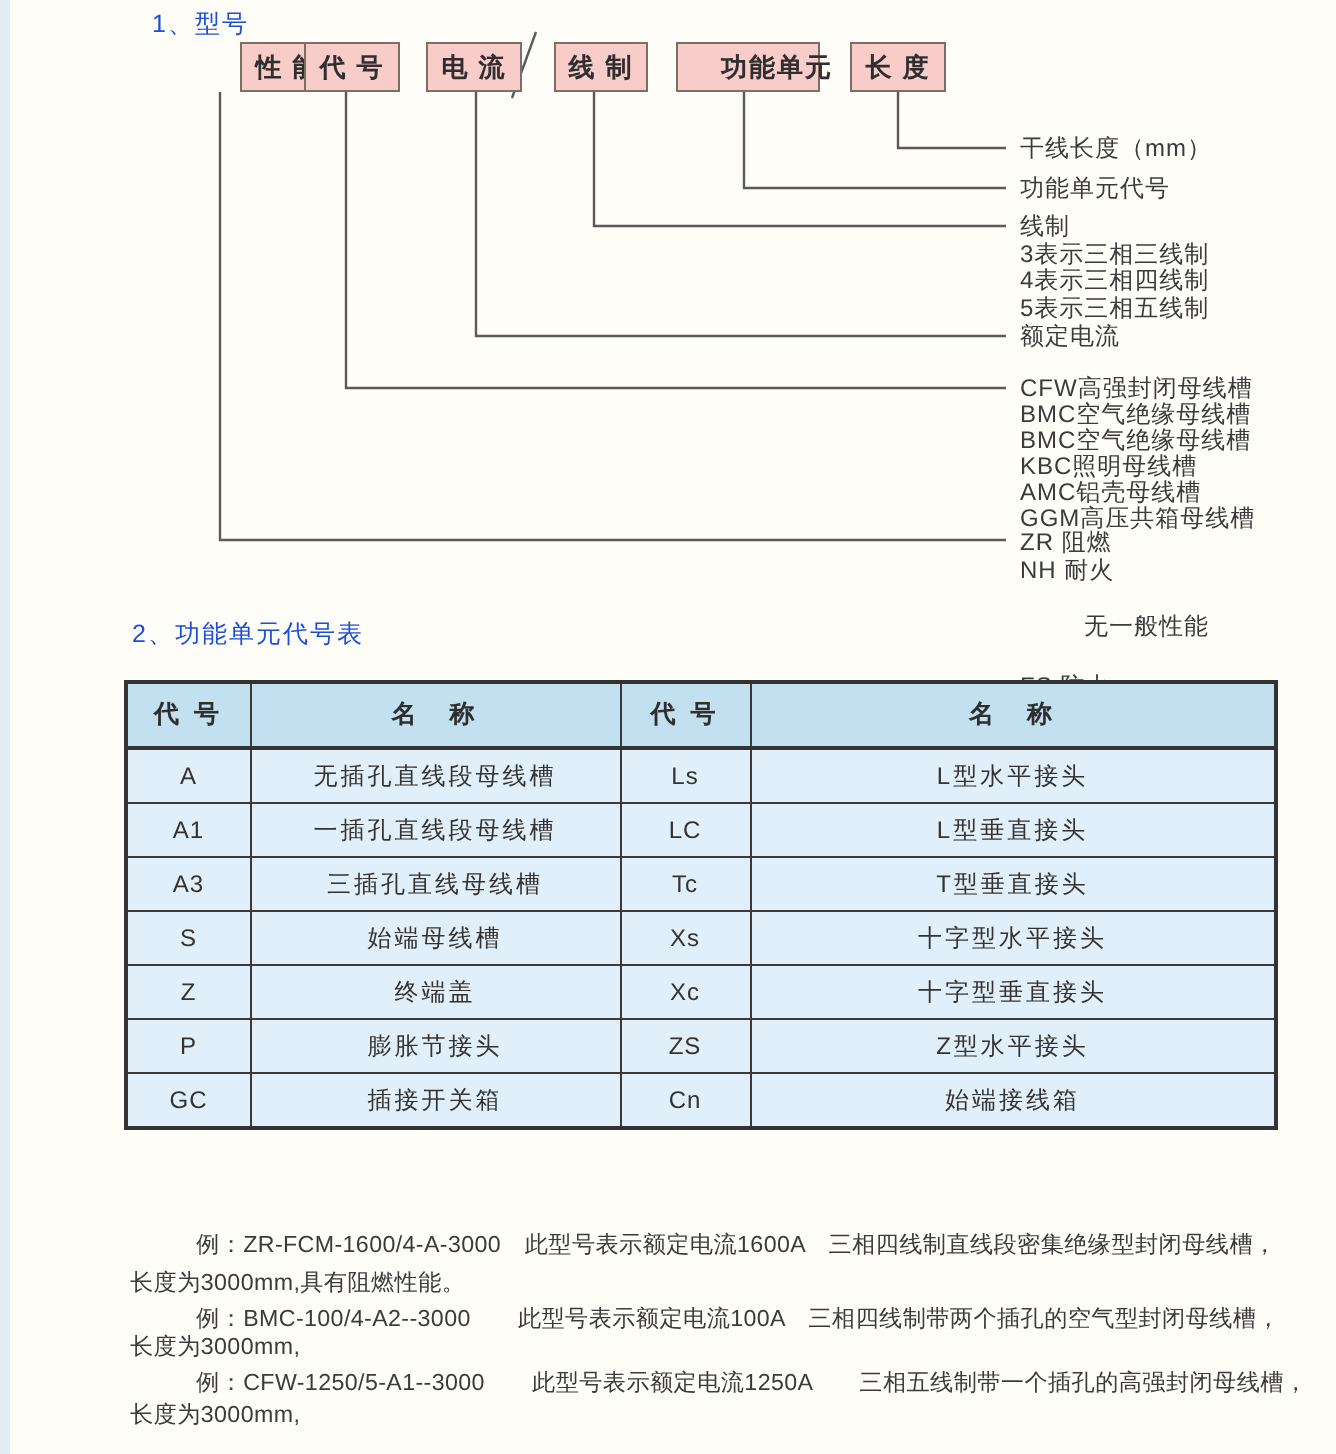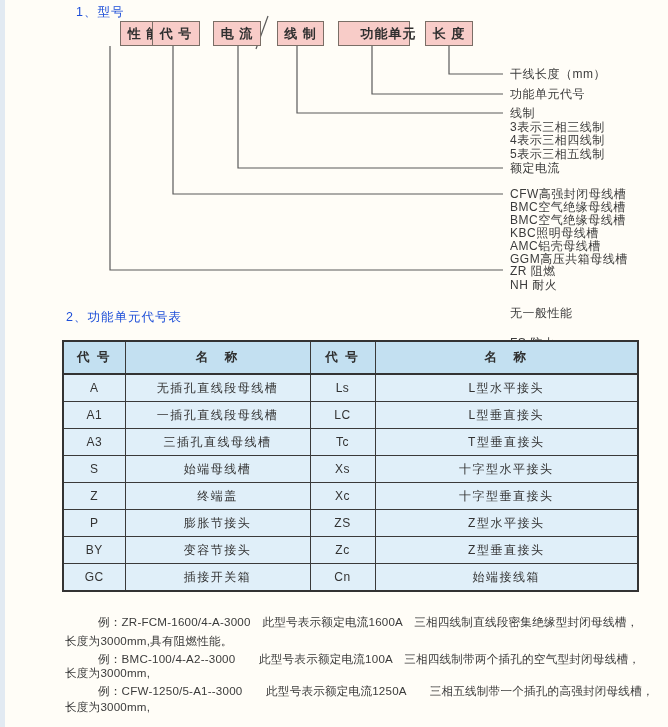--- a/index.html
+++ b/index.html
@@ -94,21 +94,21 @@
   <span class="callout" style="top:161px;">额定电流</span>
   <span class="callout" style="top:187px;">CFW高强封闭母线槽</span>
   <span class="callout" style="top:200px;">BMC空气绝缘母线槽</span>
   <span class="callout" style="top:213px;">BMC空气绝缘母线槽</span>
   <span class="callout" style="top:226px;">KBC照明母线槽</span>
   <span class="callout" style="top:239px;">AMC铝壳母线槽</span>
   <span class="callout" style="top:252px;">GGM高压共箱母线槽</span>
   <span class="callout" style="top:264px;">ZR 阻燃</span>
   <span class="callout" style="top:278px;">NH 耐火</span>
   <span class="callout" style="top:292px;margin-top:44px;">FS 防火</span>
-  <span class="callout" style="top:306px;">无一般性能</span>
+  <span class="callout" style="top:306px;margin-left:32px;">无一般性能</span>
 </div>
 
 <div id="title2" class="section-title">2、功能单元代号表</div>
 
 <table id="unit-table">
   <colgroup>
     <col style="width:62px;">
       <col style="width:185px;">
       <col style="width:65px;">
       <col style="width:263px;">
@@ -152,26 +152,20 @@
         <td class="code">Xc</td>
         <td class="name">十字型垂直接头</td>
       </tr>
       <tr>
         <td class="code">P</td>
         <td class="name">膨胀节接头</td>
         <td class="code">ZS</td>
         <td class="name">Z型水平接头</td>
       </tr>
       <tr>
-        <td class="code">BY</td>
-        <td class="name">变容节接头</td>
-        <td class="code">Zc</td>
-        <td class="name">Z型垂直接头</td>
-      </tr>
-      <tr>
         <td class="code">GC</td>
         <td class="name">插接开关箱</td>
         <td class="code">Cn</td>
         <td class="name">始端接线箱</td>
       </tr>
     </tbody>
 </table>
 
 <div class="example-line indent" style="top:615px;">例：ZR-FCM-1600/4-A-3000　此型号表示额定电流1600A　三相四线制直线段密集绝缘型封闭母线槽，</div>
 <div class="example-line" style="top:634px;">长度为3000mm,具有阻燃性能。</div>

